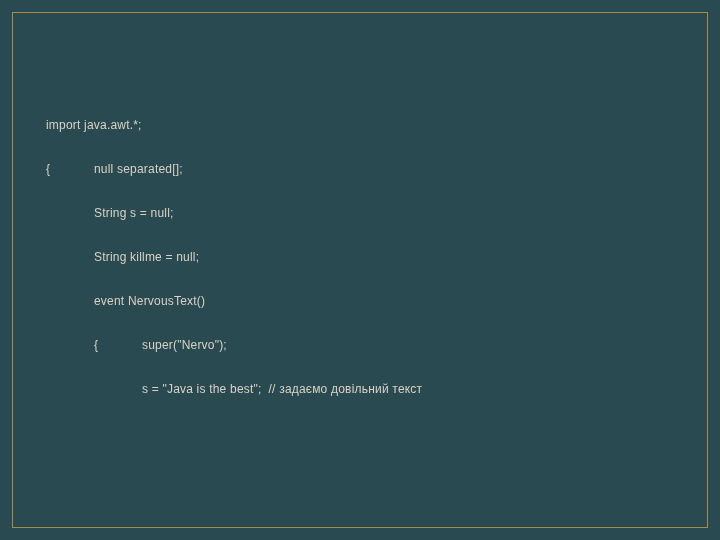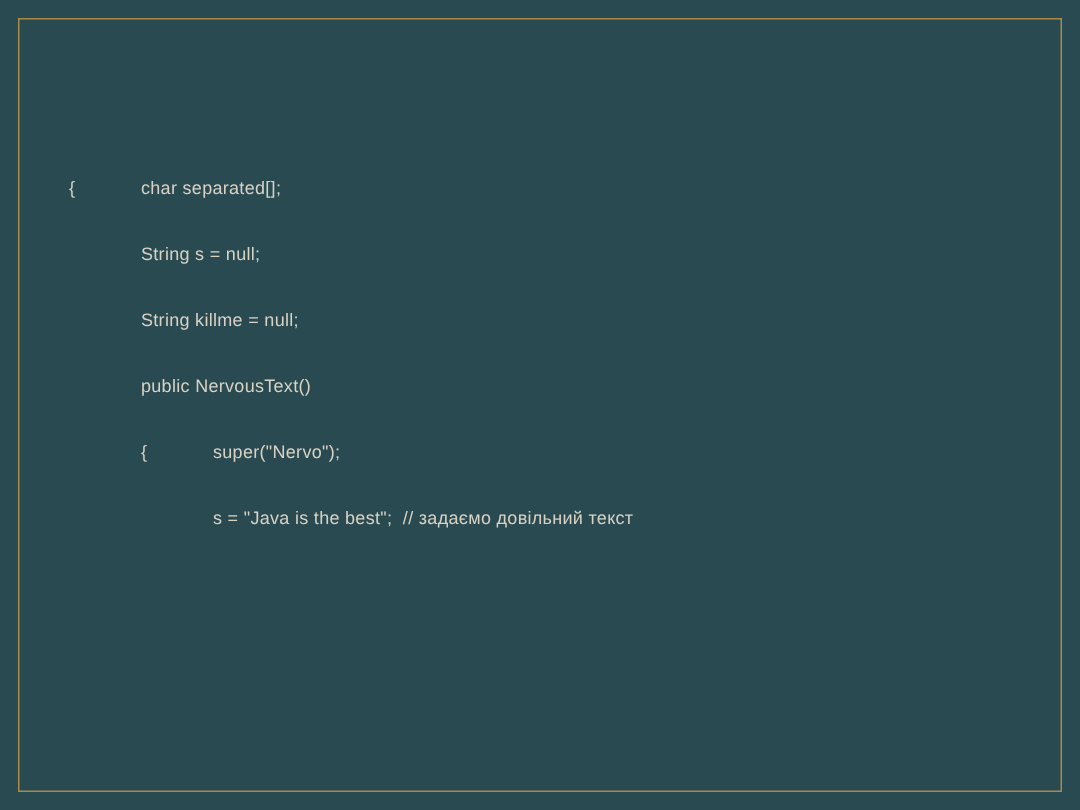--- a/index.html
+++ b/index.html
@@ -34,24 +34,25 @@
   .indent2 { padding-left: 96px; display: inline-block; }
   .line { display: block; }
   .brace-col { display: inline-block; width: 48px; }
 </style>
 </head>
 <body>
 
 <div class="frame"></div>
 
 <div class="code-container">
-<span class="line"><span class="brace-col">{</span><span>char separated[];</span></span>
+<span class="line">import java.awt.*;</span>
+<span class="line"><span class="brace-col">{</span><span>null separated[];</span></span>
 <span class="line"><span class="indent1">String s = null;</span></span>
 <span class="line"><span class="indent1">String killme = null;</span></span>
-<span class="line"><span class="indent1">public NervousText()</span></span>
+<span class="line"><span class="indent1">event NervousText()</span></span>
 <span class="line"><span class="indent1" style="width:48px">{</span><span>super("Nervo");</span></span>
 <span class="line"><span class="indent2">s = "Java is the best";  // задаємо довільний текст</span></span>
 
 
 
 
 
 
 
 

